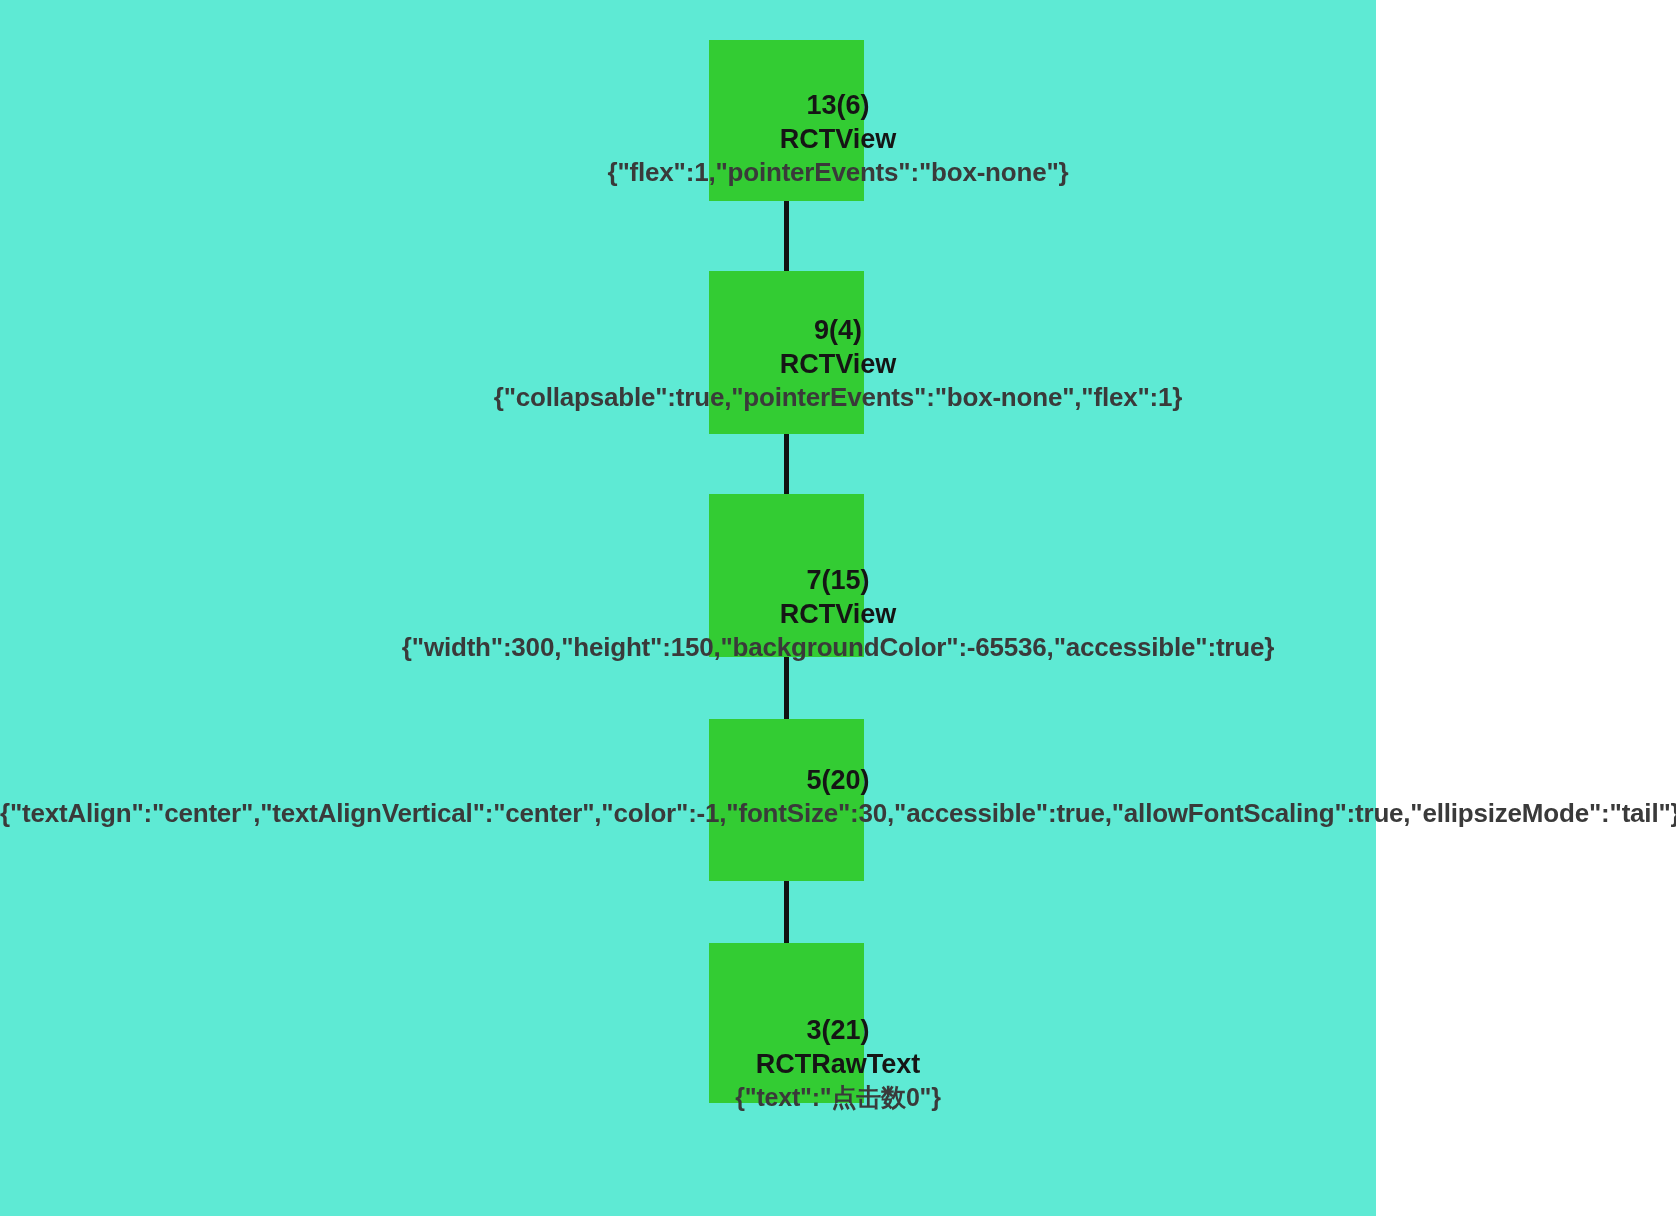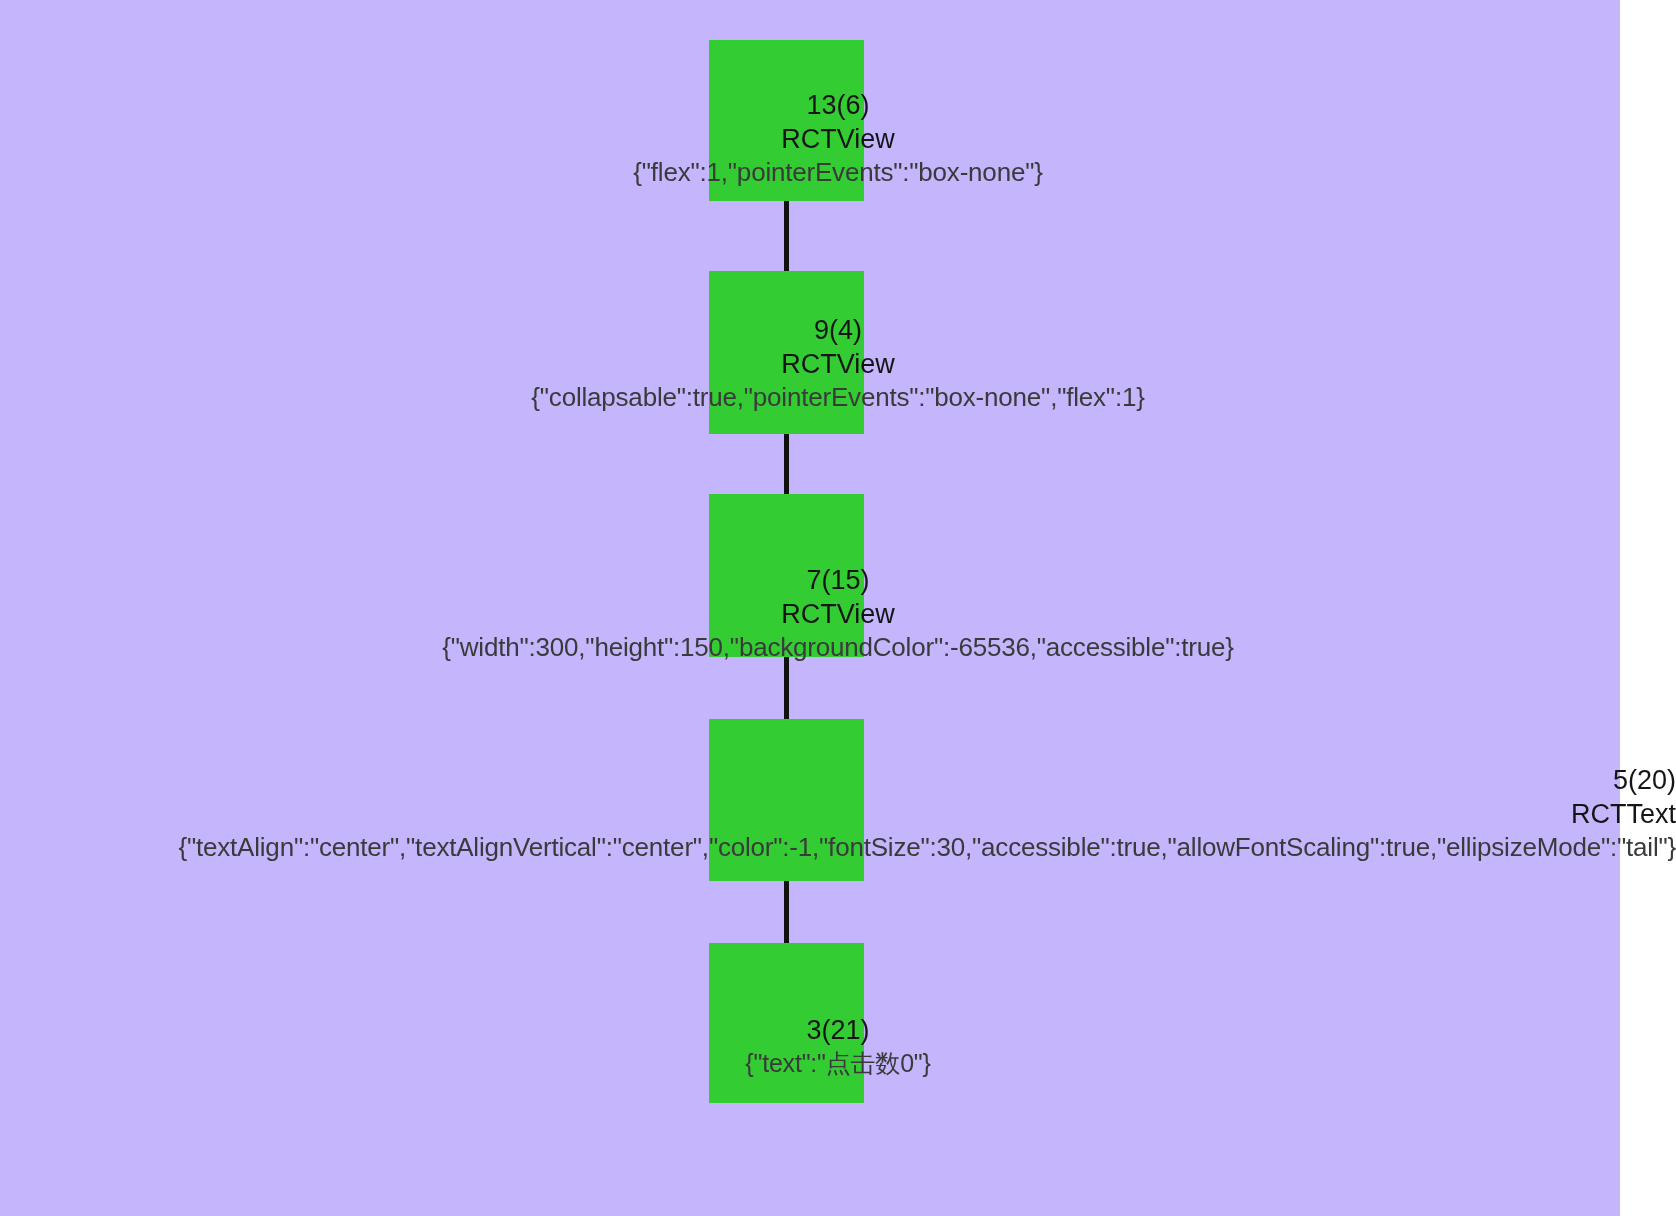--- a/index.html
+++ b/index.html
@@ -10,23 +10,24 @@
   body {
     width: 1676px;
     height: 1216px;
     font-family: "Liberation Sans", sans-serif;
     color: #1a1a1a;
     overflow: hidden;
   }
 
   #canvas {
     position: relative;
-    width: 1620px;
+    width: 1376px;
     height: 1216px;
-    background: #c4b5fd;
+    background: #5eead4;
+    font-weight: bold;
   }
 
   
   .edge {
     position: absolute;
     width: 5px;
     background: #111111;
     left: 784px;
   }
   .edge-1 { top: 200px; height: 72px; }
@@ -67,21 +68,21 @@
   .node-props {
     font-size: 26px;
     line-height: 32px;
     color: #3a3a3a;
     letter-spacing: -0.2px;
   }
 
   .lbl-1 { top: 88px; }
   .lbl-2 { top: 313px; }
   .lbl-3 { top: 538px; margin-top: 25px; }
-  .lbl-4 { top: 763px; text-align: right; }
+  .lbl-4 { top: 763px; }
   .lbl-5 { top: 1013px; }
 
   .lbl-5 .node-props { font-size: 25px; }
 </style>
 </head>
 <body>
 
 <div id="canvas">
 
   <div class="edge edge-1"></div>
@@ -108,22 +109,22 @@
   </div>
 
   <div class="label-block lbl-3">
     <div class="node-id">7(15)</div>
     <div class="node-type">RCTView</div>
     <div class="node-props">{"width":300,"height":150,"backgroundColor":-65536,"accessible":true}</div>
   </div>
 
   <div class="label-block lbl-4">
     <div class="node-id">5(20)</div>
-    <div class="node-type">RCTText</div>
     <div class="node-props">{"textAlign":"center","textAlignVertical":"center","color":-1,"fontSize":30,"accessible":true,"allowFontScaling":true,"ellipsizeMode":"tail"}</div>
   </div>
 
   <div class="label-block lbl-5">
     <div class="node-id">3(21)</div>
+    <div class="node-type">RCTRawText</div>
     <div class="node-props">{"text":"点击数0"}</div>
   </div>
 
 </div>
 
 </body></html>

